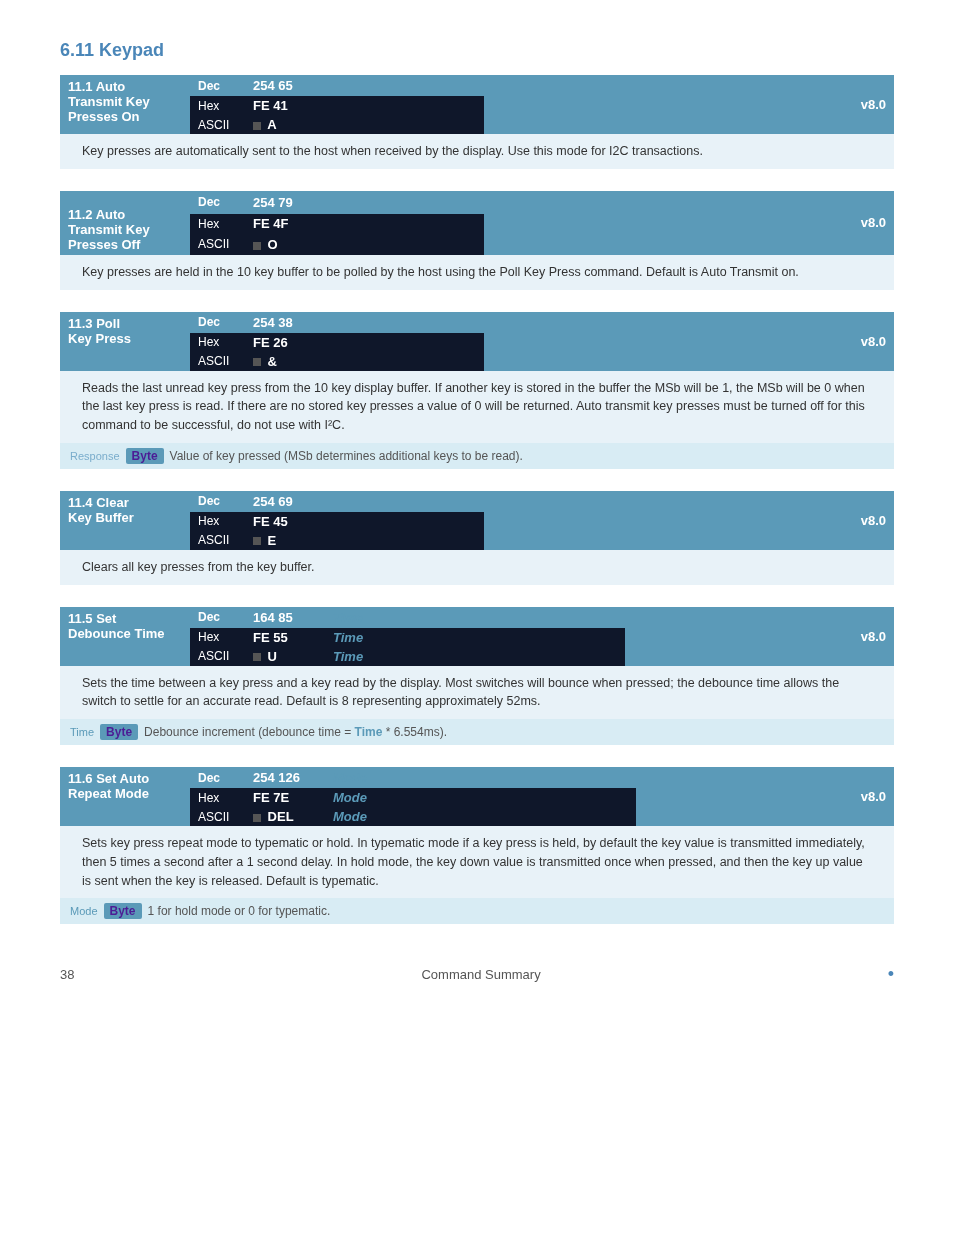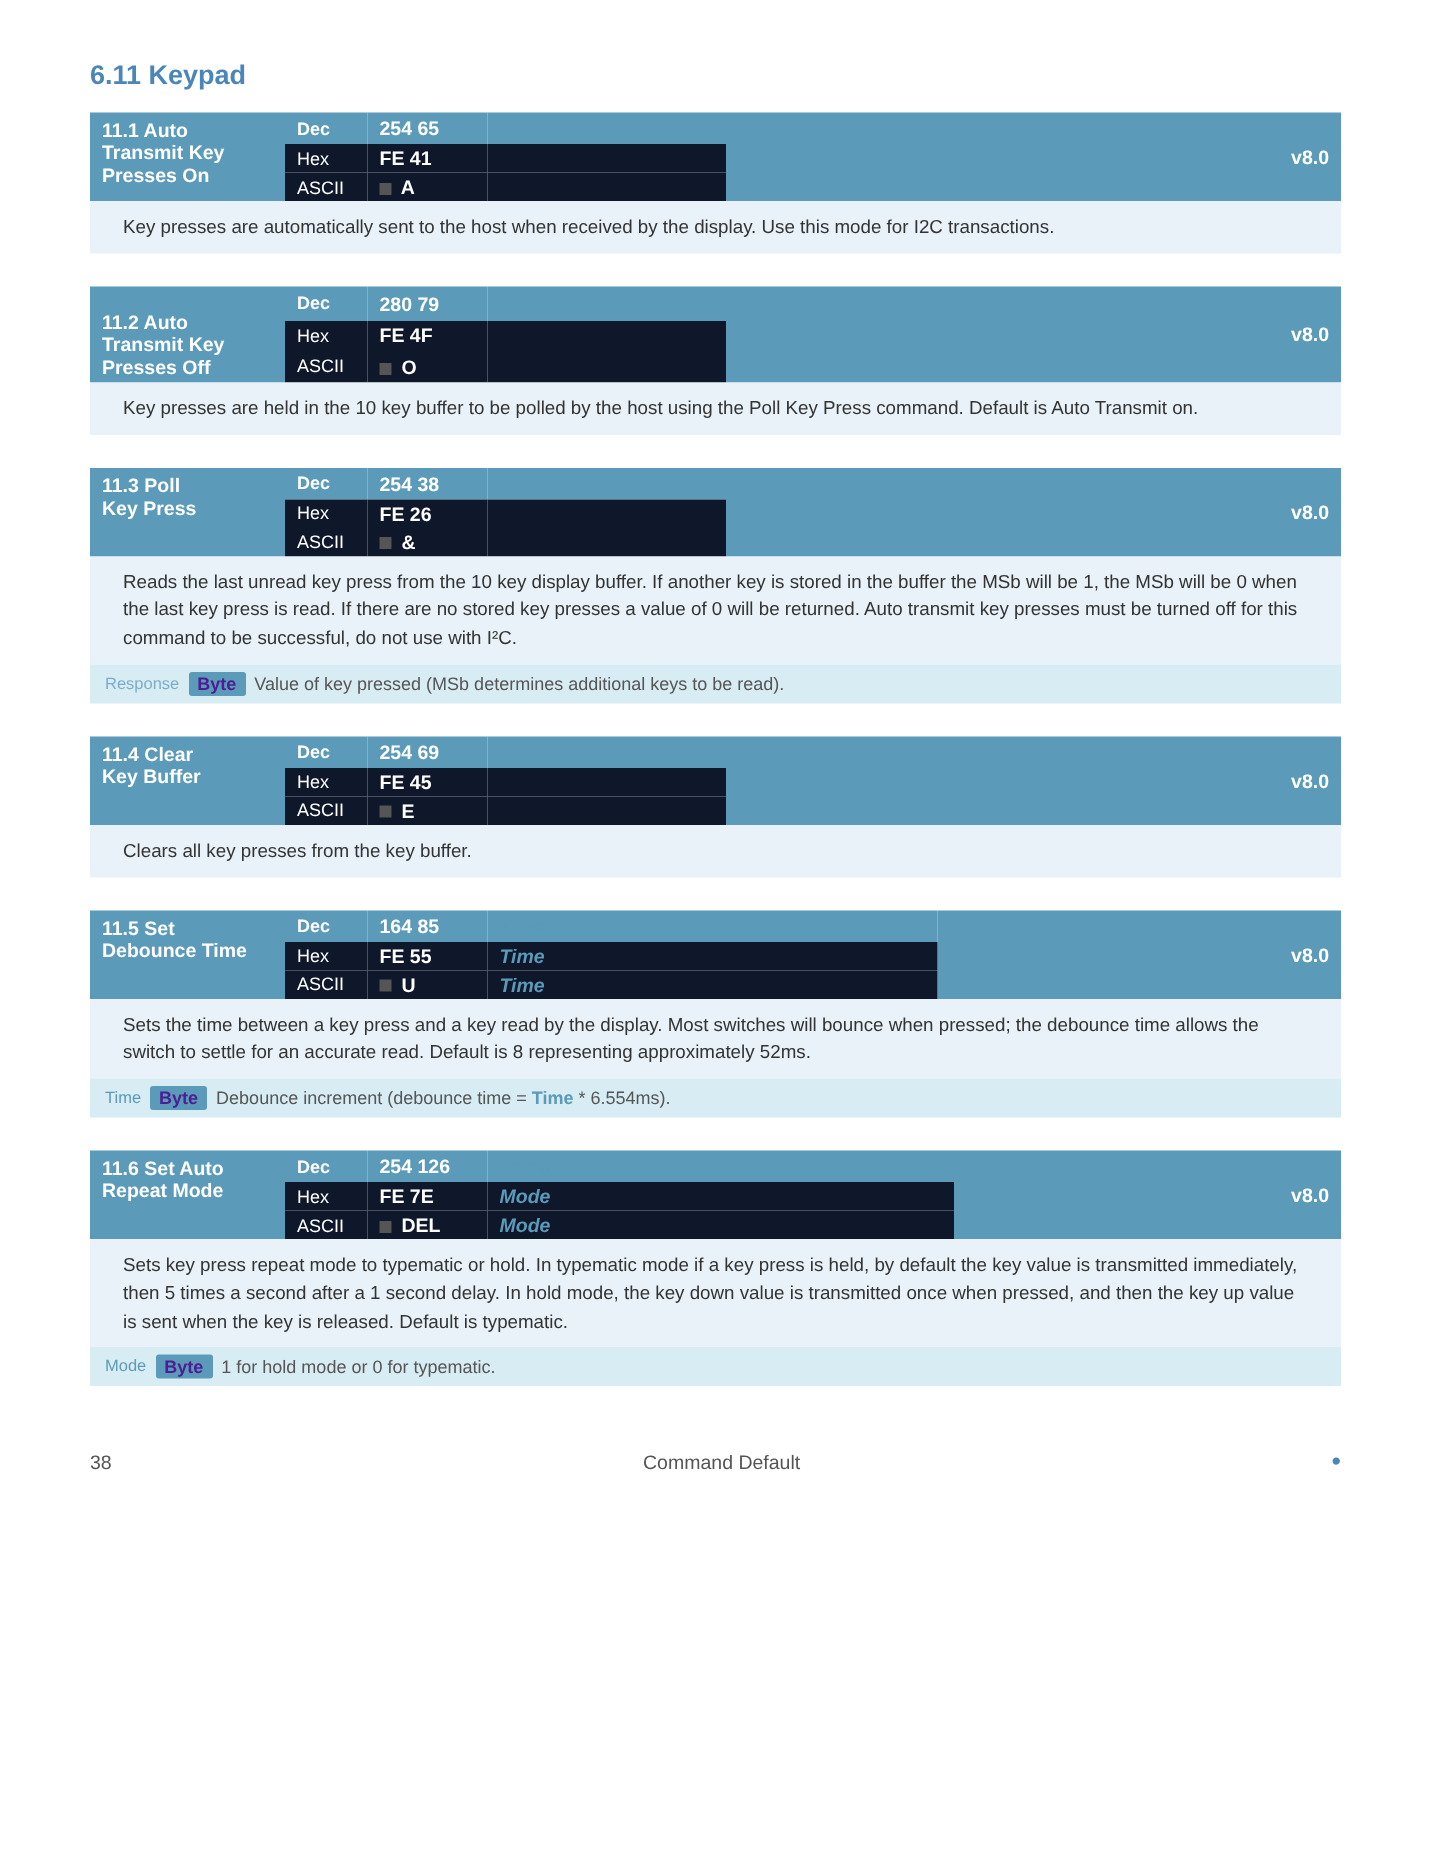--- a/index.html
+++ b/index.html
@@ -188,21 +188,21 @@
       </div>
     </div>
     <div class="command-block">
       <table class="command-table">
         <tbody>
           <tr class="header-row">
       <td class="name-cell" rowspan="3" style="vertical-align:top; padding-top:16px;">
            11.2 Auto<br>Transmit Key<br>Presses Off
          </td>
       <td class="type-cell">Dec</td>
-      <td class="value-cell">280 79</td>
+      <td class="value-cell">254 79</td>
       <td class="param-cell"></td>
       <td class="version-cell" rowspan="3">v8.0</td>
     </tr>
           <tr class="sub-row">
 
       <td class="type-cell">Hex</td>
       <td class="value-cell">FE 4F</td>
       <td class="param-cell"></td>
 
     </tr>
@@ -359,15 +359,15 @@
       <div class="response-row">
       <span class="response-label" style="color:#5b9ab8">Mode</span>
       <span class="byte-badge">Byte</span>
       <span class="response-desc">1 for hold mode or 0 for typematic.</span>
     </div>
     </div>
   </div>
 
 <div class="footer">
   <span class="footer-page">38</span>
-  <span class="footer-title">Command Default</span>
+  <span class="footer-title">Command Summary</span>
   <span class="footer-logo">•</span>
 </div>
 
 </body></html>

